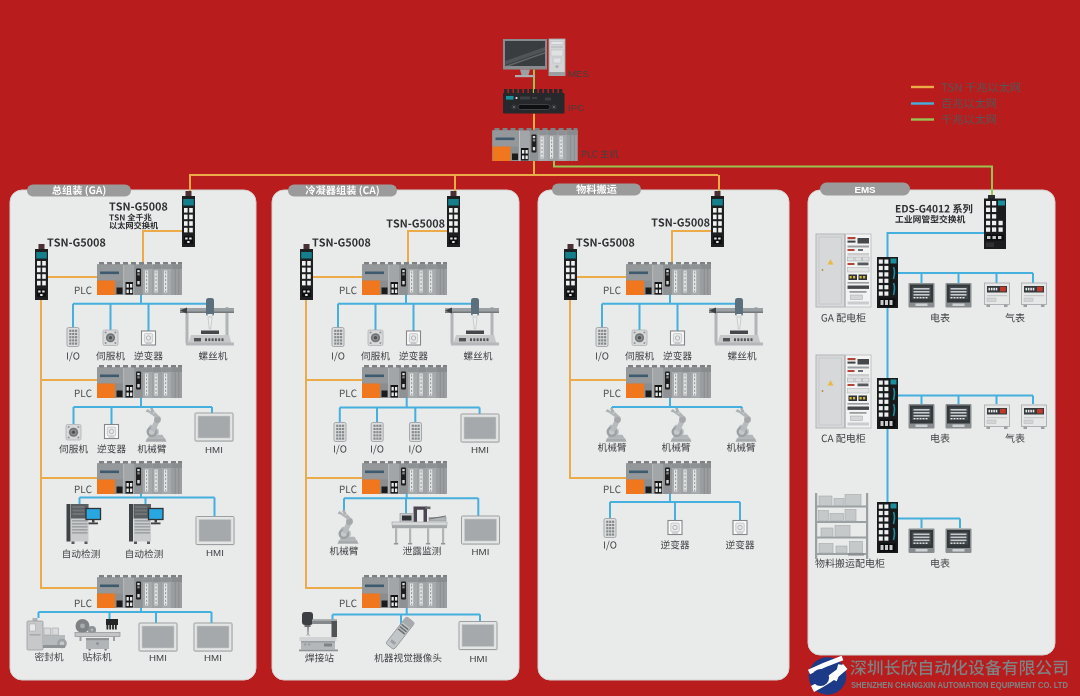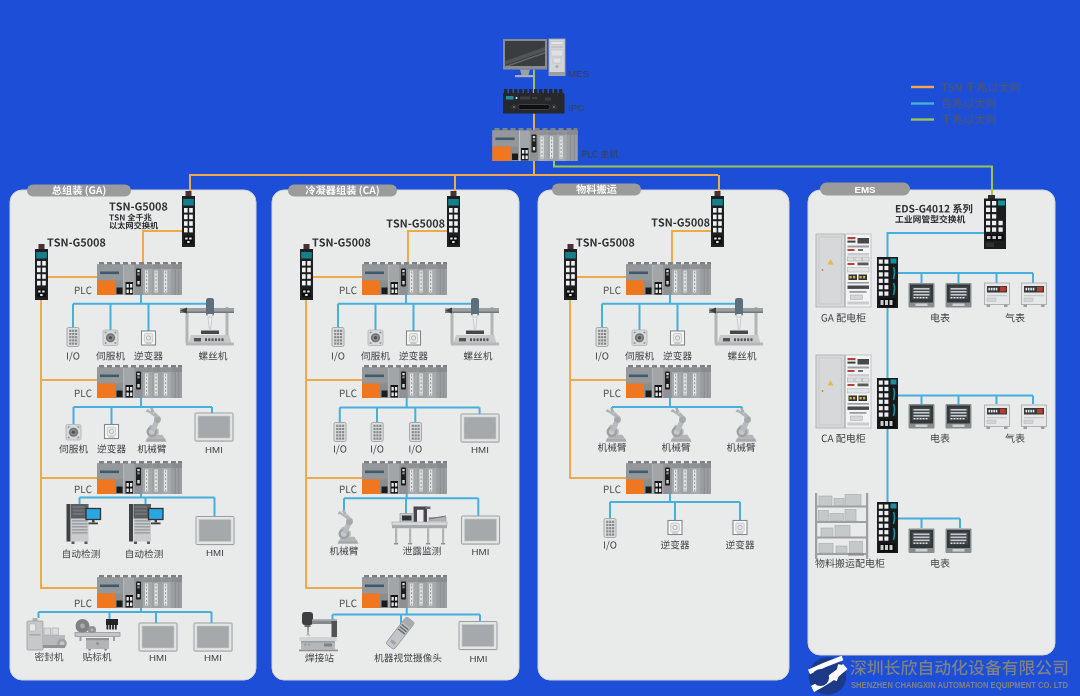--- a/index.html
+++ b/index.html
@@ -1,14 +1,14 @@
 <!DOCTYPE html>
 <html><head><meta charset="utf-8"><style>
 html,body{margin:0;padding:0;background:#fff;}
-#stage{position:relative;width:1080px;height:696px;background:#1d4ed8;overflow:hidden;font-family:"Liberation Sans",sans-serif;}
+#stage{position:relative;width:1080px;height:696px;background:#b91c1c;overflow:hidden;font-family:"Liberation Sans",sans-serif;}
 svg{font-family:"Liberation Sans",sans-serif;}
 </style></head><body>
 <div id="stage">
 <svg width="1080" height="696" viewBox="0 0 1080 696">
 <defs>
 <path id="t0" d="M101 0V-733H310Q392 -733 454 -713Q516 -692 550 -645Q584 -598 584 -518Q584 -441 550 -391Q516 -341 455 -316Q394 -292 314 -292H193V0ZM193 -367H302Q398 -367 445 -403Q492 -439 492 -518Q492 -598 444 -628Q395 -658 298 -658H193Z M734 0V-733H826V-79H1147V0Z M1553 13Q1485 13 1427 -12Q1368 -38 1325 -87Q1282 -136 1258 -207Q1234 -277 1234 -366Q1234 -455 1259 -525Q1283 -596 1327 -645Q1371 -694 1430 -720Q1489 -746 1559 -746Q1626 -746 1677 -719Q1728 -691 1760 -656L1710 -596Q1681 -627 1644 -646Q1607 -665 1560 -665Q1491 -665 1439 -629Q1387 -593 1358 -527Q1329 -460 1329 -369Q1329 -276 1357 -209Q1385 -141 1436 -105Q1487 -68 1557 -68Q1609 -68 1651 -90Q1692 -112 1727 -151L1778 -92Q1735 -42 1680 -14Q1625 13 1553 13Z M2141 -640H2935V-567H2141ZM2187 -347H2894V-274H2187ZM2094 -27H2986V46H2094ZM2497 -581H2578V11H2497ZM2412 -795 2473 -836Q2505 -814 2541 -785Q2576 -756 2607 -727Q2638 -699 2658 -675L2593 -628Q2575 -651 2545 -681Q2514 -710 2480 -741Q2445 -771 2412 -795Z M3580 -783H3830V-712H3580ZM3536 -783H3609V-462Q3609 -400 3603 -328Q3597 -257 3580 -184Q3564 -111 3531 -44Q3498 24 3444 80Q3439 73 3428 64Q3418 54 3407 45Q3395 36 3387 32Q3437 -21 3467 -82Q3497 -144 3512 -209Q3527 -275 3531 -339Q3536 -404 3536 -462ZM3797 -783H3871V-62Q3871 -38 3873 -23Q3874 -9 3878 -6Q3886 0 3896 0Q3901 0 3910 0Q3918 0 3925 0Q3939 0 3945 -7Q3949 -12 3952 -19Q3954 -27 3955 -45Q3957 -62 3958 -100Q3959 -138 3959 -188Q3971 -177 3987 -169Q4003 -160 4017 -156Q4017 -128 4016 -96Q4014 -65 4013 -39Q4011 -13 4009 0Q4002 41 3981 56Q3970 63 3957 66Q3943 70 3928 70Q3917 70 3902 70Q3887 70 3877 70Q3863 70 3847 66Q3831 61 3820 51Q3811 43 3806 32Q3801 21 3799 -2Q3797 -26 3797 -68ZM3090 -626H3477V-554H3090ZM3256 -840H3329V79H3256ZM3253 -581 3302 -565Q3288 -504 3267 -439Q3246 -374 3220 -312Q3194 -250 3165 -197Q3136 -144 3105 -107Q3099 -122 3087 -142Q3075 -161 3066 -175Q3094 -209 3122 -255Q3151 -302 3175 -357Q3200 -412 3220 -469Q3240 -526 3253 -581ZM3322 -471Q3333 -461 3356 -437Q3378 -413 3404 -384Q3430 -355 3451 -331Q3473 -306 3482 -296L3435 -234Q3424 -252 3405 -280Q3385 -307 3362 -337Q3339 -368 3318 -394Q3297 -420 3284 -435Z"></path>
 <path id="t1" d="M253 0V-655H31V-733H568V-655H346V0Z M903 13Q825 13 760 -16Q694 -45 647 -95L702 -159Q741 -118 794 -93Q847 -68 904 -68Q977 -68 1017 -101Q1058 -134 1058 -187Q1058 -226 1042 -249Q1025 -272 998 -287Q970 -303 935 -318L830 -364Q796 -379 762 -402Q727 -425 704 -462Q681 -499 681 -552Q681 -609 711 -652Q741 -696 793 -721Q845 -746 912 -746Q978 -746 1034 -721Q1089 -696 1127 -656L1079 -597Q1045 -628 1004 -647Q964 -665 912 -665Q850 -665 813 -637Q775 -608 775 -559Q775 -523 794 -500Q812 -477 840 -463Q868 -449 897 -436L1001 -391Q1043 -373 1078 -348Q1112 -323 1132 -286Q1152 -249 1152 -195Q1152 -137 1122 -90Q1092 -42 1036 -15Q980 13 903 13Z M1296 0V-733H1390L1658 -271L1737 -120H1742Q1737 -175 1733 -235Q1729 -295 1729 -352V-733H1817V0H1722L1455 -463L1376 -613H1372Q1375 -558 1379 -501Q1383 -443 1383 -385V0Z M2194 -445H3091V-372H2194ZM2600 -705H2679V80H2600ZM2935 -827 2993 -764Q2923 -743 2836 -726Q2749 -708 2653 -693Q2557 -679 2459 -668Q2361 -656 2269 -648Q2268 -658 2264 -670Q2261 -682 2257 -694Q2252 -706 2248 -714Q2339 -723 2435 -735Q2531 -746 2623 -761Q2715 -775 2796 -792Q2876 -808 2935 -827Z M3709 -828H3784V-63Q3784 -27 3793 -16Q3802 -5 3834 -5Q3842 -5 3863 -5Q3884 -5 3909 -5Q3935 -5 3957 -5Q3979 -5 3988 -5Q4006 -5 4016 -15Q4025 -25 4029 -52Q4033 -78 4035 -125Q4049 -116 4069 -107Q4088 -98 4105 -94Q4100 -35 4089 1Q4078 36 4056 52Q4033 67 3992 67Q3986 67 3969 67Q3953 67 3931 67Q3909 67 3887 67Q3865 67 3849 67Q3832 67 3826 67Q3781 67 3755 56Q3729 46 3719 17Q3709 -12 3709 -63ZM3188 -262Q3228 -278 3281 -300Q3334 -322 3394 -348Q3453 -374 3512 -400L3527 -336Q3449 -297 3369 -258Q3289 -220 3224 -189ZM3487 -828H3561V-443Q3561 -362 3550 -287Q3539 -211 3507 -143Q3475 -75 3411 -17Q3347 41 3242 86Q3237 77 3230 65Q3222 53 3213 42Q3204 31 3196 24Q3293 -17 3351 -68Q3409 -120 3439 -180Q3468 -240 3477 -306Q3487 -373 3487 -444ZM3225 -715 3288 -748Q3318 -712 3349 -669Q3379 -627 3404 -585Q3429 -544 3443 -511L3375 -472Q3363 -505 3338 -548Q3314 -590 3285 -634Q3255 -678 3225 -715ZM3760 -375 3805 -428Q3856 -403 3911 -369Q3967 -336 4017 -301Q4067 -267 4098 -238L4049 -176Q4019 -206 3970 -241Q3922 -277 3866 -312Q3811 -347 3760 -375ZM3982 -758 4056 -720Q4030 -679 3999 -634Q3969 -589 3938 -548Q3908 -507 3880 -475L3823 -508Q3849 -541 3879 -584Q3909 -627 3936 -673Q3964 -719 3982 -758Z M4516 -712 4580 -747Q4610 -711 4640 -668Q4669 -626 4694 -586Q4719 -545 4734 -513L4667 -473Q4653 -506 4628 -548Q4604 -590 4575 -633Q4545 -676 4516 -712ZM4793 -208 4853 -250Q4898 -208 4948 -158Q4997 -108 5040 -59Q5082 -10 5108 28L5042 77Q5018 38 4977 -12Q4936 -62 4887 -113Q4839 -165 4793 -208ZM4903 -801 4983 -798Q4972 -620 4949 -480Q4925 -341 4877 -234Q4829 -128 4749 -49Q4668 30 4545 86Q4540 78 4530 65Q4520 53 4509 41Q4497 29 4488 21Q4609 -27 4687 -99Q4764 -171 4808 -271Q4853 -371 4874 -503Q4895 -635 4903 -801ZM4283 -20 4271 -97 4302 -127 4615 -274Q4618 -258 4624 -238Q4630 -217 4635 -204Q4548 -162 4489 -134Q4430 -105 4393 -85Q4356 -66 4334 -54Q4313 -43 4302 -35Q4291 -27 4283 -20ZM4283 -20Q4280 -29 4272 -41Q4265 -52 4257 -64Q4248 -76 4242 -82Q4252 -89 4266 -101Q4280 -114 4291 -132Q4302 -151 4302 -173V-763H4382V-116Q4382 -116 4372 -109Q4362 -102 4348 -91Q4333 -80 4318 -67Q4304 -54 4293 -42Q4283 -29 4283 -20Z M5203 -574H6086V-498H5203ZM5492 -130 5553 -173Q5588 -145 5626 -111Q5664 -76 5697 -42Q5730 -9 5750 19L5685 69Q5666 41 5634 6Q5602 -29 5565 -65Q5528 -100 5492 -130ZM5700 -539Q5733 -413 5789 -305Q5845 -196 5926 -114Q6006 -33 6112 13Q6103 21 6092 33Q6081 45 6072 58Q6062 71 6056 82Q5946 29 5863 -60Q5781 -148 5723 -265Q5665 -382 5628 -522ZM5601 -839H5682Q5681 -771 5678 -690Q5675 -610 5663 -524Q5651 -437 5623 -351Q5596 -265 5547 -185Q5499 -105 5422 -37Q5346 31 5236 80Q5227 65 5211 48Q5195 30 5180 18Q5287 -27 5361 -91Q5434 -154 5480 -229Q5525 -304 5550 -385Q5575 -465 5586 -546Q5597 -627 5599 -702Q5601 -777 5601 -839Z M6545 -640 6614 -632Q6583 -445 6525 -295Q6468 -146 6372 -46Q6367 -52 6356 -59Q6345 -67 6333 -75Q6322 -83 6314 -88Q6377 -148 6423 -233Q6468 -318 6498 -421Q6527 -524 6545 -640ZM6829 -638 6897 -630Q6868 -439 6810 -289Q6752 -138 6653 -38Q6647 -44 6636 -52Q6625 -60 6614 -68Q6603 -76 6594 -80Q6660 -141 6706 -225Q6753 -310 6783 -414Q6813 -519 6829 -638ZM6336 -536 6382 -578Q6419 -534 6458 -484Q6496 -435 6532 -385Q6568 -335 6598 -289Q6628 -243 6648 -206L6599 -157Q6579 -195 6549 -242Q6519 -289 6484 -340Q6448 -392 6410 -442Q6372 -492 6336 -536ZM6625 -535 6674 -574Q6713 -527 6753 -474Q6792 -422 6828 -367Q6864 -313 6893 -263Q6923 -213 6941 -171L6889 -127Q6870 -169 6841 -220Q6812 -272 6777 -326Q6741 -381 6702 -435Q6664 -489 6625 -535ZM6230 -780H7028V-708H6306V78H6230ZM6982 -780H7057V-20Q7057 16 7047 35Q7036 54 7011 64Q6987 73 6945 75Q6902 78 6834 77Q6832 67 6827 54Q6822 40 6816 26Q6811 13 6805 3Q6838 4 6869 5Q6900 5 6924 5Q6947 4 6956 4Q6970 3 6976 -2Q6982 -7 6982 -20Z"></path>
 <path id="t2" d="M64 -786H937V-713H64ZM230 -310H789V-241H230ZM232 -54H781V16H232ZM455 -760 543 -741Q534 -703 523 -662Q513 -621 503 -584Q494 -547 483 -518L413 -536Q421 -567 430 -606Q438 -646 445 -686Q452 -726 455 -760ZM177 -563H837V81H759V-493H253V81H177Z M1567 -828H1642V-63Q1642 -27 1651 -16Q1660 -5 1692 -5Q1700 -5 1721 -5Q1742 -5 1767 -5Q1793 -5 1815 -5Q1837 -5 1846 -5Q1864 -5 1874 -15Q1883 -25 1887 -52Q1891 -78 1893 -125Q1907 -116 1927 -107Q1946 -98 1963 -94Q1958 -35 1947 1Q1936 36 1914 52Q1891 67 1850 67Q1844 67 1827 67Q1811 67 1789 67Q1767 67 1745 67Q1723 67 1707 67Q1690 67 1684 67Q1639 67 1613 56Q1587 46 1577 17Q1567 -12 1567 -63ZM1046 -262Q1086 -278 1139 -300Q1192 -322 1252 -348Q1311 -374 1370 -400L1385 -336Q1307 -297 1227 -258Q1147 -220 1082 -189ZM1345 -828H1419V-443Q1419 -362 1408 -287Q1397 -211 1365 -143Q1333 -75 1269 -17Q1205 41 1100 86Q1095 77 1088 65Q1080 53 1071 42Q1062 31 1054 24Q1151 -17 1209 -68Q1267 -120 1297 -180Q1326 -240 1335 -306Q1345 -373 1345 -444ZM1083 -715 1146 -748Q1176 -712 1207 -669Q1237 -627 1262 -585Q1287 -544 1301 -511L1233 -472Q1221 -505 1196 -548Q1172 -590 1143 -634Q1113 -678 1083 -715ZM1618 -375 1663 -428Q1714 -403 1769 -369Q1825 -336 1875 -301Q1925 -267 1956 -238L1907 -176Q1877 -206 1828 -241Q1780 -277 1724 -312Q1669 -347 1618 -375ZM1840 -758 1914 -720Q1888 -679 1857 -634Q1827 -589 1796 -548Q1766 -507 1738 -475L1681 -508Q1707 -541 1737 -584Q1767 -627 1794 -673Q1822 -719 1840 -758Z M2374 -712 2438 -747Q2468 -711 2498 -668Q2527 -626 2552 -586Q2577 -545 2592 -513L2525 -473Q2511 -506 2486 -548Q2462 -590 2433 -633Q2403 -676 2374 -712ZM2651 -208 2711 -250Q2756 -208 2806 -158Q2855 -108 2898 -59Q2940 -10 2966 28L2900 77Q2876 38 2835 -12Q2794 -62 2745 -113Q2697 -165 2651 -208ZM2761 -801 2841 -798Q2830 -620 2807 -480Q2783 -341 2735 -234Q2687 -128 2607 -49Q2526 30 2403 86Q2398 78 2388 65Q2378 53 2367 41Q2355 29 2346 21Q2467 -27 2545 -99Q2622 -171 2666 -271Q2711 -371 2732 -503Q2753 -635 2761 -801ZM2141 -20 2129 -97 2160 -127 2473 -274Q2476 -258 2482 -238Q2488 -217 2493 -204Q2406 -162 2347 -134Q2288 -105 2251 -85Q2214 -66 2192 -54Q2171 -43 2160 -35Q2149 -27 2141 -20ZM2141 -20Q2138 -29 2130 -41Q2123 -52 2115 -64Q2106 -76 2100 -82Q2110 -89 2124 -101Q2138 -114 2149 -132Q2160 -151 2160 -173V-763H2240V-116Q2240 -116 2230 -109Q2220 -102 2206 -91Q2191 -80 2176 -67Q2162 -54 2151 -42Q2141 -29 2141 -20Z M3061 -574H3944V-498H3061ZM3350 -130 3411 -173Q3446 -145 3484 -111Q3522 -76 3555 -42Q3588 -9 3608 19L3543 69Q3524 41 3492 6Q3460 -29 3423 -65Q3386 -100 3350 -130ZM3558 -539Q3591 -413 3647 -305Q3703 -196 3784 -114Q3864 -33 3970 13Q3961 21 3950 33Q3939 45 3930 58Q3920 71 3914 82Q3804 29 3721 -60Q3639 -148 3581 -265Q3523 -382 3486 -522ZM3459 -839H3540Q3539 -771 3536 -690Q3533 -610 3521 -524Q3509 -437 3481 -351Q3454 -265 3405 -185Q3357 -105 3280 -37Q3204 31 3094 80Q3085 65 3069 48Q3053 30 3038 18Q3145 -27 3219 -91Q3292 -154 3338 -229Q3383 -304 3408 -385Q3433 -465 3444 -546Q3455 -627 3457 -702Q3459 -777 3459 -839Z M4403 -640 4472 -632Q4441 -445 4383 -295Q4326 -146 4230 -46Q4225 -52 4214 -59Q4203 -67 4191 -75Q4180 -83 4172 -88Q4235 -148 4281 -233Q4326 -318 4356 -421Q4385 -524 4403 -640ZM4687 -638 4755 -630Q4726 -439 4668 -289Q4610 -138 4511 -38Q4505 -44 4494 -52Q4483 -60 4472 -68Q4461 -76 4452 -80Q4518 -141 4564 -225Q4611 -310 4641 -414Q4671 -519 4687 -638ZM4194 -536 4240 -578Q4277 -534 4316 -484Q4354 -435 4390 -385Q4426 -335 4456 -289Q4486 -243 4506 -206L4457 -157Q4437 -195 4407 -242Q4377 -289 4342 -340Q4306 -392 4268 -442Q4230 -492 4194 -536ZM4483 -535 4532 -574Q4571 -527 4611 -474Q4650 -422 4686 -367Q4722 -313 4751 -263Q4781 -213 4799 -171L4747 -127Q4728 -169 4699 -220Q4670 -272 4635 -326Q4599 -381 4560 -435Q4522 -489 4483 -535ZM4088 -780H4886V-708H4164V78H4088ZM4840 -780H4915V-20Q4915 16 4905 35Q4894 54 4869 64Q4845 73 4803 75Q4760 78 4692 77Q4690 67 4685 54Q4680 40 4674 26Q4669 13 4663 3Q4696 4 4727 5Q4758 5 4782 5Q4805 4 4814 4Q4828 3 4834 -2Q4840 -7 4840 -20Z"></path>
 <path id="t3" d="M52 -445H949V-372H52ZM458 -705H537V80H458ZM793 -827 851 -764Q781 -743 694 -726Q607 -708 511 -693Q415 -679 317 -668Q219 -656 127 -648Q126 -658 122 -670Q119 -682 115 -694Q110 -706 106 -714Q197 -723 293 -735Q389 -746 481 -761Q573 -775 654 -792Q734 -808 793 -827Z M1567 -828H1642V-63Q1642 -27 1651 -16Q1660 -5 1692 -5Q1700 -5 1721 -5Q1742 -5 1767 -5Q1793 -5 1815 -5Q1837 -5 1846 -5Q1864 -5 1874 -15Q1883 -25 1887 -52Q1891 -78 1893 -125Q1907 -116 1927 -107Q1946 -98 1963 -94Q1958 -35 1947 1Q1936 36 1914 52Q1891 67 1850 67Q1844 67 1827 67Q1811 67 1789 67Q1767 67 1745 67Q1723 67 1707 67Q1690 67 1684 67Q1639 67 1613 56Q1587 46 1577 17Q1567 -12 1567 -63ZM1046 -262Q1086 -278 1139 -300Q1192 -322 1252 -348Q1311 -374 1370 -400L1385 -336Q1307 -297 1227 -258Q1147 -220 1082 -189ZM1345 -828H1419V-443Q1419 -362 1408 -287Q1397 -211 1365 -143Q1333 -75 1269 -17Q1205 41 1100 86Q1095 77 1088 65Q1080 53 1071 42Q1062 31 1054 24Q1151 -17 1209 -68Q1267 -120 1297 -180Q1326 -240 1335 -306Q1345 -373 1345 -444ZM1083 -715 1146 -748Q1176 -712 1207 -669Q1237 -627 1262 -585Q1287 -544 1301 -511L1233 -472Q1221 -505 1196 -548Q1172 -590 1143 -634Q1113 -678 1083 -715ZM1618 -375 1663 -428Q1714 -403 1769 -369Q1825 -336 1875 -301Q1925 -267 1956 -238L1907 -176Q1877 -206 1828 -241Q1780 -277 1724 -312Q1669 -347 1618 -375ZM1840 -758 1914 -720Q1888 -679 1857 -634Q1827 -589 1796 -548Q1766 -507 1738 -475L1681 -508Q1707 -541 1737 -584Q1767 -627 1794 -673Q1822 -719 1840 -758Z M2374 -712 2438 -747Q2468 -711 2498 -668Q2527 -626 2552 -586Q2577 -545 2592 -513L2525 -473Q2511 -506 2486 -548Q2462 -590 2433 -633Q2403 -676 2374 -712ZM2651 -208 2711 -250Q2756 -208 2806 -158Q2855 -108 2898 -59Q2940 -10 2966 28L2900 77Q2876 38 2835 -12Q2794 -62 2745 -113Q2697 -165 2651 -208ZM2761 -801 2841 -798Q2830 -620 2807 -480Q2783 -341 2735 -234Q2687 -128 2607 -49Q2526 30 2403 86Q2398 78 2388 65Q2378 53 2367 41Q2355 29 2346 21Q2467 -27 2545 -99Q2622 -171 2666 -271Q2711 -371 2732 -503Q2753 -635 2761 -801ZM2141 -20 2129 -97 2160 -127 2473 -274Q2476 -258 2482 -238Q2488 -217 2493 -204Q2406 -162 2347 -134Q2288 -105 2251 -85Q2214 -66 2192 -54Q2171 -43 2160 -35Q2149 -27 2141 -20ZM2141 -20Q2138 -29 2130 -41Q2123 -52 2115 -64Q2106 -76 2100 -82Q2110 -89 2124 -101Q2138 -114 2149 -132Q2160 -151 2160 -173V-763H2240V-116Q2240 -116 2230 -109Q2220 -102 2206 -91Q2191 -80 2176 -67Q2162 -54 2151 -42Q2141 -29 2141 -20Z M3061 -574H3944V-498H3061ZM3350 -130 3411 -173Q3446 -145 3484 -111Q3522 -76 3555 -42Q3588 -9 3608 19L3543 69Q3524 41 3492 6Q3460 -29 3423 -65Q3386 -100 3350 -130ZM3558 -539Q3591 -413 3647 -305Q3703 -196 3784 -114Q3864 -33 3970 13Q3961 21 3950 33Q3939 45 3930 58Q3920 71 3914 82Q3804 29 3721 -60Q3639 -148 3581 -265Q3523 -382 3486 -522ZM3459 -839H3540Q3539 -771 3536 -690Q3533 -610 3521 -524Q3509 -437 3481 -351Q3454 -265 3405 -185Q3357 -105 3280 -37Q3204 31 3094 80Q3085 65 3069 48Q3053 30 3038 18Q3145 -27 3219 -91Q3292 -154 3338 -229Q3383 -304 3408 -385Q3433 -465 3444 -546Q3455 -627 3457 -702Q3459 -777 3459 -839Z M4403 -640 4472 -632Q4441 -445 4383 -295Q4326 -146 4230 -46Q4225 -52 4214 -59Q4203 -67 4191 -75Q4180 -83 4172 -88Q4235 -148 4281 -233Q4326 -318 4356 -421Q4385 -524 4403 -640ZM4687 -638 4755 -630Q4726 -439 4668 -289Q4610 -138 4511 -38Q4505 -44 4494 -52Q4483 -60 4472 -68Q4461 -76 4452 -80Q4518 -141 4564 -225Q4611 -310 4641 -414Q4671 -519 4687 -638ZM4194 -536 4240 -578Q4277 -534 4316 -484Q4354 -435 4390 -385Q4426 -335 4456 -289Q4486 -243 4506 -206L4457 -157Q4437 -195 4407 -242Q4377 -289 4342 -340Q4306 -392 4268 -442Q4230 -492 4194 -536ZM4483 -535 4532 -574Q4571 -527 4611 -474Q4650 -422 4686 -367Q4722 -313 4751 -263Q4781 -213 4799 -171L4747 -127Q4728 -169 4699 -220Q4670 -272 4635 -326Q4599 -381 4560 -435Q4522 -489 4483 -535ZM4088 -780H4886V-708H4164V78H4088ZM4840 -780H4915V-20Q4915 16 4905 35Q4894 54 4869 64Q4845 73 4803 75Q4760 78 4692 77Q4690 67 4685 54Q4680 40 4674 26Q4669 13 4663 3Q4696 4 4727 5Q4758 5 4782 5Q4805 4 4814 4Q4828 3 4834 -2Q4840 -7 4840 -20Z"></path>
 <path id="t4" d="M744 -213 837 -266Q867 -232 895 -193Q923 -153 945 -114Q966 -75 977 -42L876 17Q868 -15 847 -55Q827 -95 800 -137Q773 -178 744 -213ZM419 -250 503 -317Q536 -298 567 -273Q599 -247 627 -221Q655 -194 672 -173L585 -96Q567 -119 540 -147Q513 -175 481 -203Q450 -230 419 -250ZM266 -251H394V-66Q394 -42 407 -36Q420 -29 465 -29Q473 -29 489 -29Q506 -29 526 -29Q547 -29 569 -29Q590 -29 608 -29Q626 -29 637 -29Q660 -29 672 -36Q684 -42 689 -61Q695 -81 698 -119Q711 -110 731 -101Q751 -93 773 -86Q794 -79 811 -76Q804 -14 787 20Q770 54 737 67Q703 80 647 80Q638 80 618 80Q598 80 574 80Q549 80 525 80Q500 80 481 80Q461 80 452 80Q378 80 338 67Q297 54 282 22Q266 -10 266 -65ZM113 -237 228 -216Q219 -150 197 -80Q175 -11 143 38L31 -13Q50 -39 66 -76Q82 -113 94 -155Q106 -197 113 -237ZM235 -800 338 -849Q370 -811 399 -766Q429 -721 440 -683L329 -630Q323 -653 308 -683Q293 -713 274 -743Q255 -774 235 -800ZM660 -852 785 -800Q750 -741 714 -680Q678 -620 646 -577L549 -623Q569 -654 590 -694Q610 -733 629 -775Q648 -816 660 -852ZM298 -544V-418H704V-544ZM167 -656H840V-306H167Z M1387 -37H1967V71H1387ZM1541 -548H1846V-441H1541ZM1542 -293H1847V-188H1542ZM1475 -800H1887V19H1768V-692H1589V19H1475ZM1077 -169Q1075 -180 1069 -198Q1063 -217 1056 -236Q1049 -255 1043 -269Q1061 -273 1080 -290Q1099 -306 1124 -333Q1137 -347 1162 -377Q1187 -408 1217 -450Q1247 -492 1278 -542Q1309 -591 1335 -642L1427 -583Q1368 -485 1295 -390Q1223 -296 1148 -224V-222Q1148 -222 1138 -217Q1127 -211 1113 -203Q1099 -195 1088 -186Q1077 -177 1077 -169ZM1077 -169 1070 -259 1121 -294 1410 -343Q1407 -321 1406 -292Q1406 -264 1407 -246Q1309 -227 1248 -215Q1188 -202 1154 -194Q1120 -186 1104 -180Q1087 -175 1077 -169ZM1070 -413Q1067 -424 1061 -444Q1054 -463 1047 -484Q1040 -505 1033 -520Q1049 -524 1063 -539Q1077 -555 1094 -579Q1102 -591 1118 -618Q1134 -646 1153 -684Q1173 -722 1191 -766Q1210 -810 1224 -854L1331 -803Q1306 -745 1273 -685Q1240 -625 1205 -571Q1169 -516 1132 -472V-469Q1132 -469 1123 -463Q1113 -457 1101 -448Q1089 -440 1079 -431Q1070 -421 1070 -413ZM1070 -413 1067 -494 1115 -526 1287 -540Q1283 -519 1280 -491Q1276 -464 1276 -446Q1218 -441 1181 -436Q1144 -431 1122 -427Q1100 -424 1089 -420Q1077 -417 1070 -413ZM1045 -78Q1089 -86 1145 -98Q1201 -111 1264 -125Q1328 -140 1391 -154L1404 -55Q1316 -31 1227 -7Q1139 17 1066 36Z M2425 -289 2518 -251Q2482 -212 2434 -179Q2387 -145 2331 -118Q2275 -91 2214 -70Q2153 -50 2091 -36Q2080 -56 2061 -81Q2043 -107 2026 -123Q2086 -132 2144 -149Q2202 -165 2255 -186Q2308 -208 2351 -234Q2395 -260 2425 -289ZM2578 -288Q2609 -214 2662 -158Q2715 -103 2793 -67Q2871 -31 2973 -14Q2956 4 2936 33Q2916 61 2906 84Q2794 60 2712 14Q2630 -32 2572 -102Q2515 -172 2477 -267ZM2831 -238 2916 -174Q2885 -154 2850 -133Q2815 -112 2780 -95Q2746 -77 2716 -64L2644 -122Q2674 -136 2708 -156Q2743 -175 2775 -197Q2807 -219 2831 -238ZM2045 -324H2956V-230H2045ZM2394 -733H2947V-630H2394ZM2420 -512H2926V-409H2420ZM2248 -850H2359V-366H2248ZM2609 -850H2729V-441H2609ZM2047 -736 2116 -804Q2149 -783 2186 -755Q2224 -726 2244 -703L2171 -628Q2159 -644 2138 -663Q2117 -682 2093 -702Q2070 -721 2047 -736ZM2029 -506Q2076 -523 2141 -549Q2207 -576 2275 -604L2298 -510Q2240 -483 2180 -457Q2119 -430 2067 -409ZM2220 97 2213 13 2260 -20 2577 -81Q2574 -61 2571 -32Q2568 -3 2569 14Q2463 35 2398 49Q2333 63 2297 72Q2262 80 2245 86Q2229 92 2220 97ZM2220 97Q2217 84 2211 67Q2206 49 2199 32Q2192 16 2184 6Q2196 2 2210 -6Q2224 -14 2234 -28Q2244 -43 2244 -65V-165L2360 -166V8Q2360 8 2346 14Q2331 19 2311 29Q2290 38 2269 49Q2248 61 2234 73Q2220 85 2220 97ZM2418 -369 2535 -402Q2551 -375 2565 -343Q2580 -311 2585 -286L2461 -250Q2457 -273 2444 -307Q2432 -341 2418 -369Z M3462 202Q3391 86 3351 -40Q3312 -166 3312 -315Q3312 -465 3351 -591Q3391 -717 3462 -833L3553 -794Q3490 -684 3460 -561Q3431 -438 3431 -315Q3431 -192 3460 -69Q3490 54 3553 163Z M4014 14Q3914 14 3833 -30Q3753 -74 3706 -159Q3659 -244 3659 -367Q3659 -459 3687 -531Q3714 -602 3763 -652Q3812 -702 3876 -728Q3940 -754 4014 -754Q4094 -754 4151 -725Q4207 -695 4243 -659L4164 -565Q4136 -591 4103 -609Q4069 -627 4019 -627Q3957 -627 3910 -596Q3863 -566 3837 -509Q3811 -452 3811 -372Q3811 -291 3835 -234Q3860 -176 3909 -145Q3958 -114 4030 -114Q4057 -114 4082 -121Q4107 -129 4122 -142V-288H3991V-409H4255V-75Q4217 -38 4154 -12Q4091 14 4014 14Z M4318 0 4555 -741H4730L4967 0H4811L4706 -386Q4689 -444 4673 -506Q4658 -569 4641 -628H4637Q4623 -568 4607 -506Q4590 -444 4574 -386L4468 0ZM4465 -190V-305H4817V-190Z M5106 202 5015 163Q5078 54 5107 -69Q5137 -192 5137 -315Q5137 -438 5107 -561Q5078 -684 5015 -794L5106 -833Q5177 -717 5217 -591Q5256 -465 5256 -315Q5256 -166 5217 -40Q5177 86 5106 202Z"></path>

